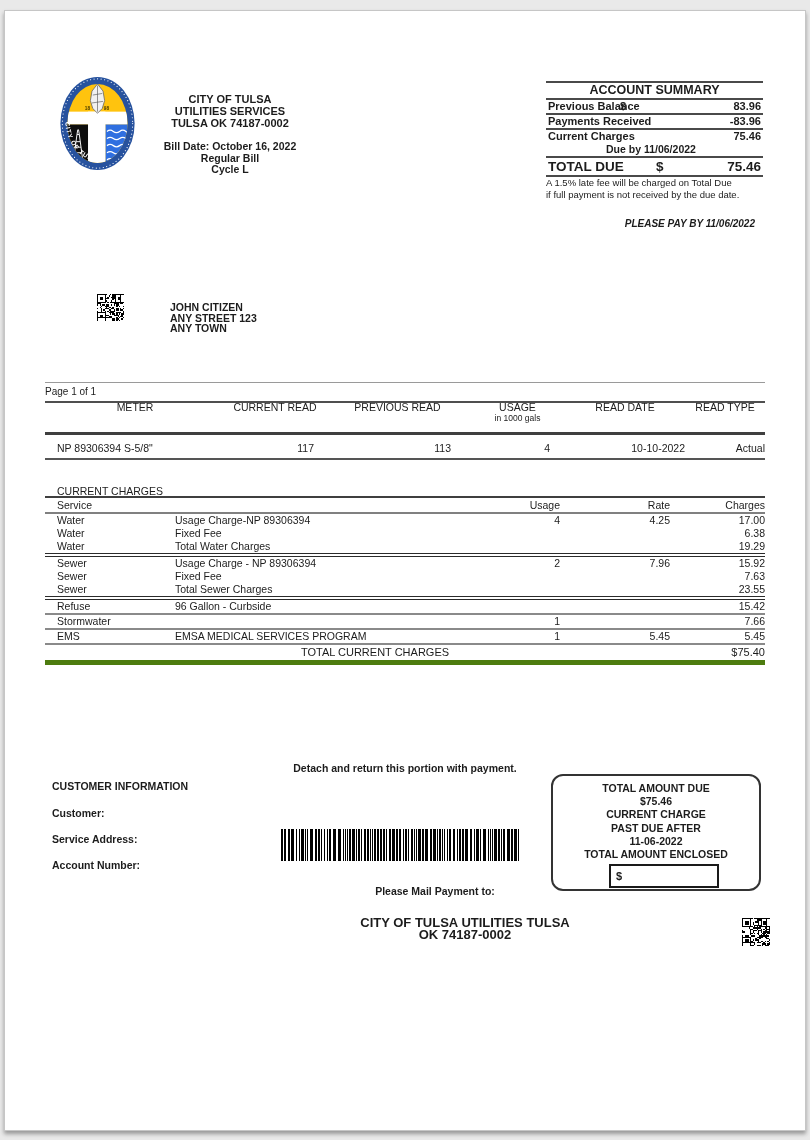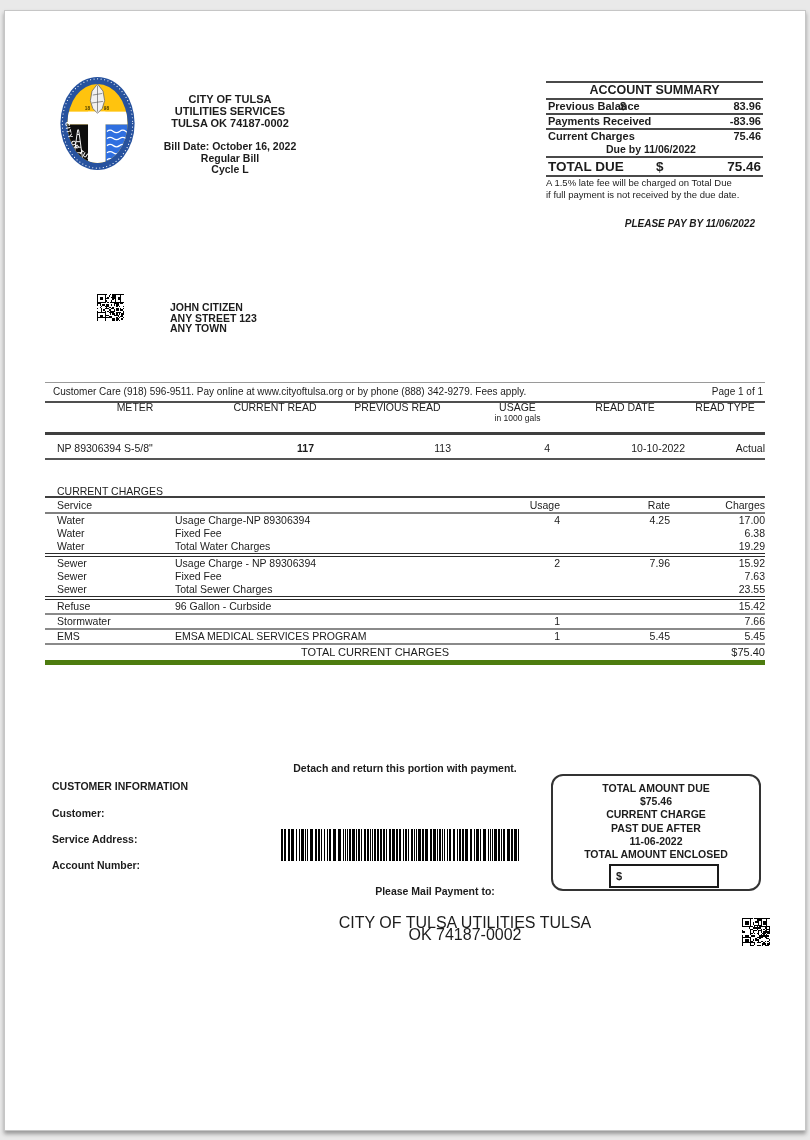--- a/index.html
+++ b/index.html
@@ -36,21 +36,21 @@
             display:flex;justify-content:space-between;font-size:10px;padding:3px 0 4px 0;}
   .info-bar .l{padding-left:8px;} .info-bar .r{padding-right:2px;}
   
   .mt{left:40px;top:390px;width:720px;font-size:10.5px;}
   .mt-head{display:flex;align-items:flex-start;height:31px;border-bottom:3px solid #3f3f3f;}
   .mt-head>div{text-align:center;}
   .mt-sub{font-size:8.5px;}
   .mt-row{display:flex;height:25px;padding-top:7px;box-sizing:border-box;border-bottom:2px solid #555;}
   .m1{width:180px;} .m2{width:100px;} .m3{width:145px;} .m4{width:95px;} .m5{width:120px;} .m6{width:80px;}
   .mt-row .m1{text-align:left;padding-left:12px;box-sizing:border-box;}
-  .mt-row .m2{text-align:right;padding-right:11px;box-sizing:border-box;font-weight:bold;}
+  .mt-row .m2{text-align:right;padding-right:11px;box-sizing:border-box;}
   .mt-row .m3{text-align:right;padding-right:19px;box-sizing:border-box;}
   .mt-row .m4{text-align:right;padding-right:15px;box-sizing:border-box;}
   .mt-row .m5,.mt-row .m6{text-align:right;}
   
   .cc-title{left:52px;top:474px;font-size:10.5px;}
   .ct{left:40px;top:485px;width:720px;font-size:10.5px;border-top:2px solid #3f3f3f;}
   .ct-head{display:flex;height:14px;line-height:14px;border-bottom:2px solid #808080;}
   .ct-row{display:flex;height:13px;line-height:13px;}
   .c-service{width:130px;padding-left:12px;box-sizing:border-box;}
   .c-desc{width:330px;}
@@ -60,21 +60,21 @@
   .div-thick{border-bottom:4px double #2b2b2b;}
   .div-thin{border-bottom:2px solid #8a8a8a;}
   .ct-total{position:relative;height:15px;line-height:15px;border-bottom:5px solid #4d7c0f;font-size:11px;}
   .ct-total .t-lbl{position:absolute;left:0;width:660px;text-align:center;}
   .ct-total .t-val{position:absolute;right:0;}
   
   .detach{left:0;top:751px;width:800px;text-align:center;font-weight:bold;font-size:10.5px;}
   .stub-lbl{left:47px;font-weight:bold;font-size:10.5px;}
   .barcode{left:276px;top:818px;width:240px;height:32px;overflow:hidden;white-space:nowrap;font-size:0;}
   .mailto-lbl{left:325px;top:874px;width:210px;text-align:center;font-weight:bold;font-size:10.5px;}
-  .mailto{left:330px;top:906px;width:260px;text-align:center;font-weight:normal;font-size:16px;line-height:12px;}
+  .mailto{left:330px;top:906px;width:260px;text-align:center;font-weight:bold;font-size:13px;line-height:12px;}
   
   .pay-box{left:546px;top:763px;width:210px;height:117px;border:2px solid #333;border-radius:12px;
            text-align:center;font-weight:bold;font-size:10.5px;line-height:13.2px;padding-top:6px;box-sizing:border-box;}
   .amt-box{display:flex;align-items:center;margin:3px 0 0 56px;width:106px;height:20px;border:2px solid #1a1a1a;}
   .amt-box .cur{margin-left:5px;font-size:11px;}
   .amt-box input{flex:1;width:70px;border:none;outline:none;font-family:"Liberation Sans",sans-serif;font-size:11px;background:transparent;}
 </style>
 </head>
 <body>
 
@@ -383,21 +383,20 @@
         <rect x="19.28571428571429" y="25.714285714285715" width="1.2857142857142858" height="1.2857142857142858" fill="#000"></rect>
         <rect x="21.857142857142858" y="25.714285714285715" width="1.2857142857142858" height="1.2857142857142858" fill="#000"></rect>
       </svg></div>
   <div class="abs mailing">
     <div>JOHN CITIZEN</div>
     <div>ANY STREET 123</div>
     <div>ANY TOWN</div>
   </div>
 
   <div class="abs info-bar">
-    <span class="l">Customer Care (918) 596-9511. Pay online at www.cityoftulsa.org or by phone (888) 342-9279. Fees apply.</span>
     <span class="r">Page 1 of 1</span>
   </div>
 
   <div class="abs mt">
     <div class="mt-head">
       <div class="m1">METER</div>
       <div class="m2">CURRENT READ</div>
       <div class="m3">PREVIOUS READ</div>
       <div class="m4">
         <div>USAGE</div>

